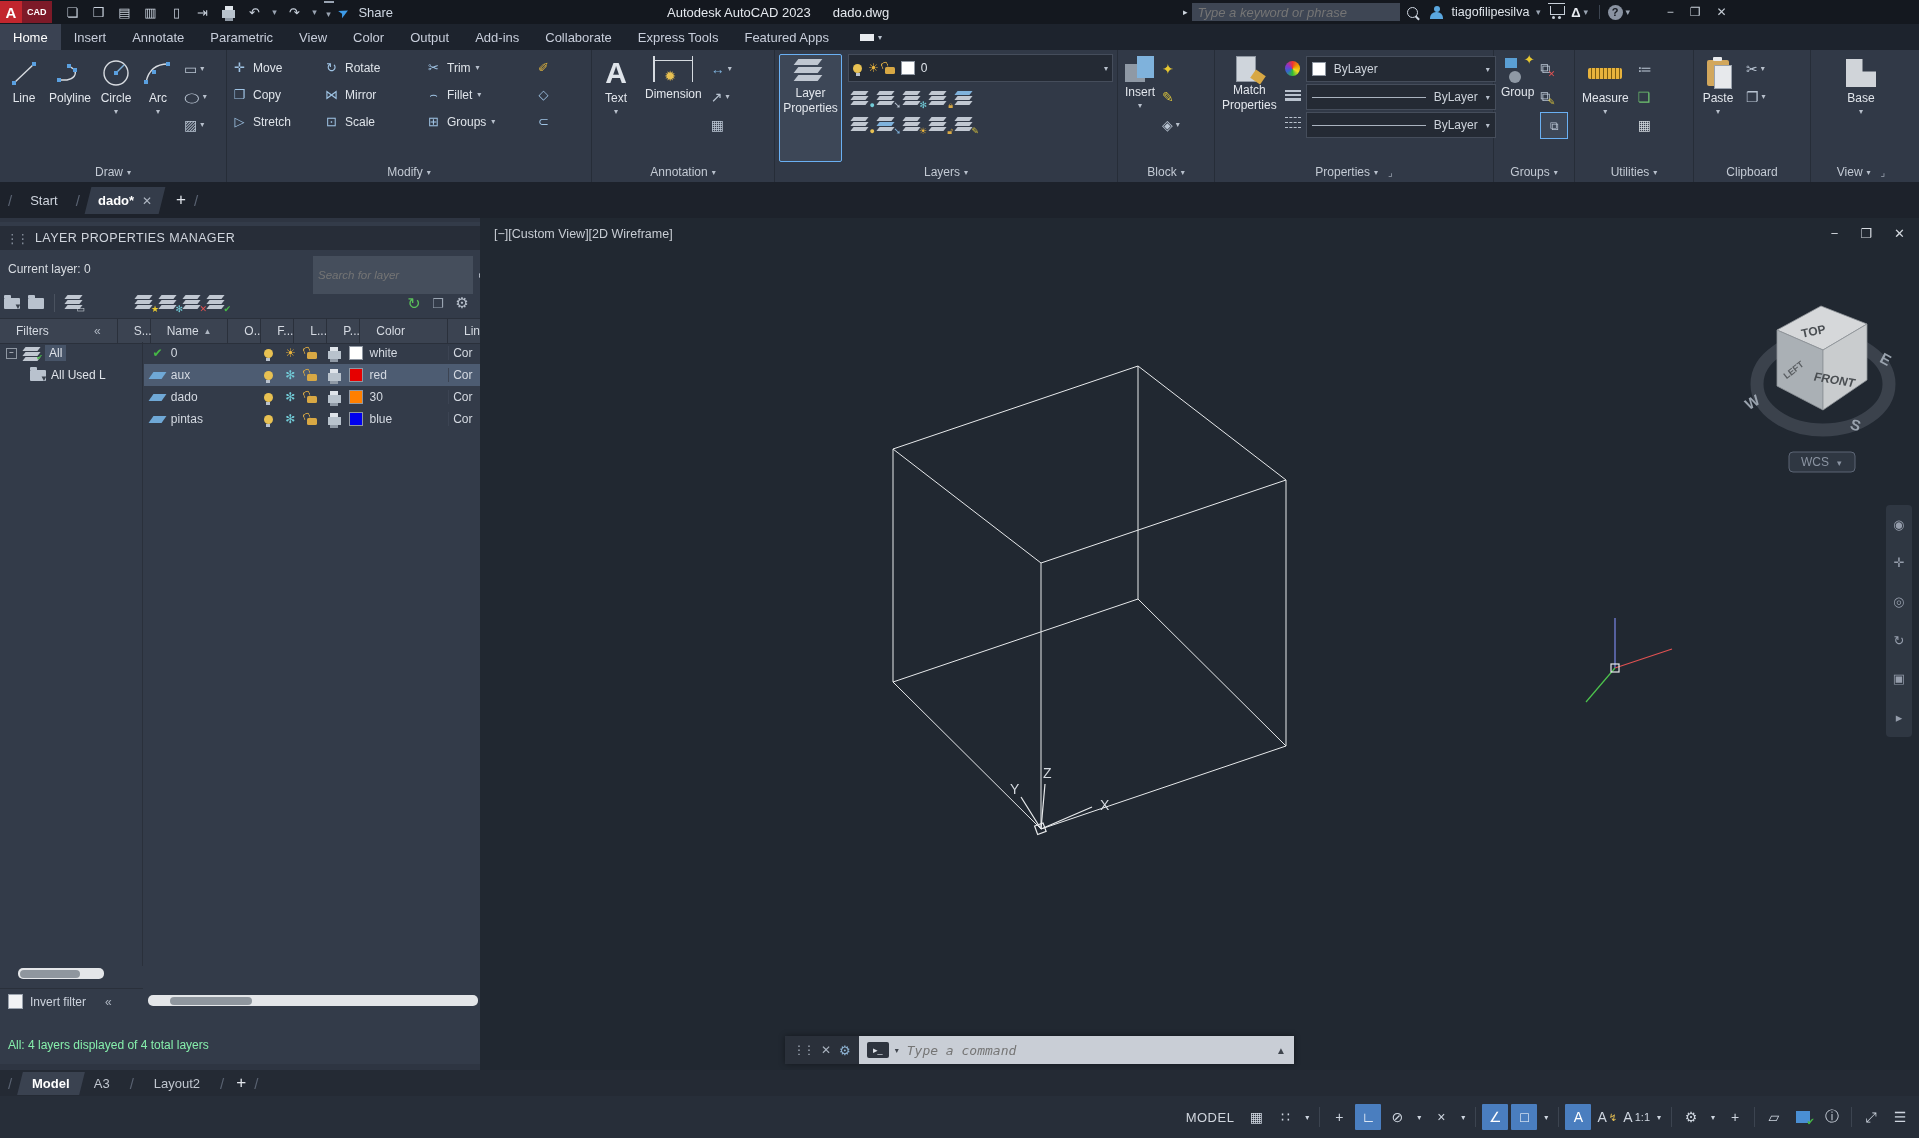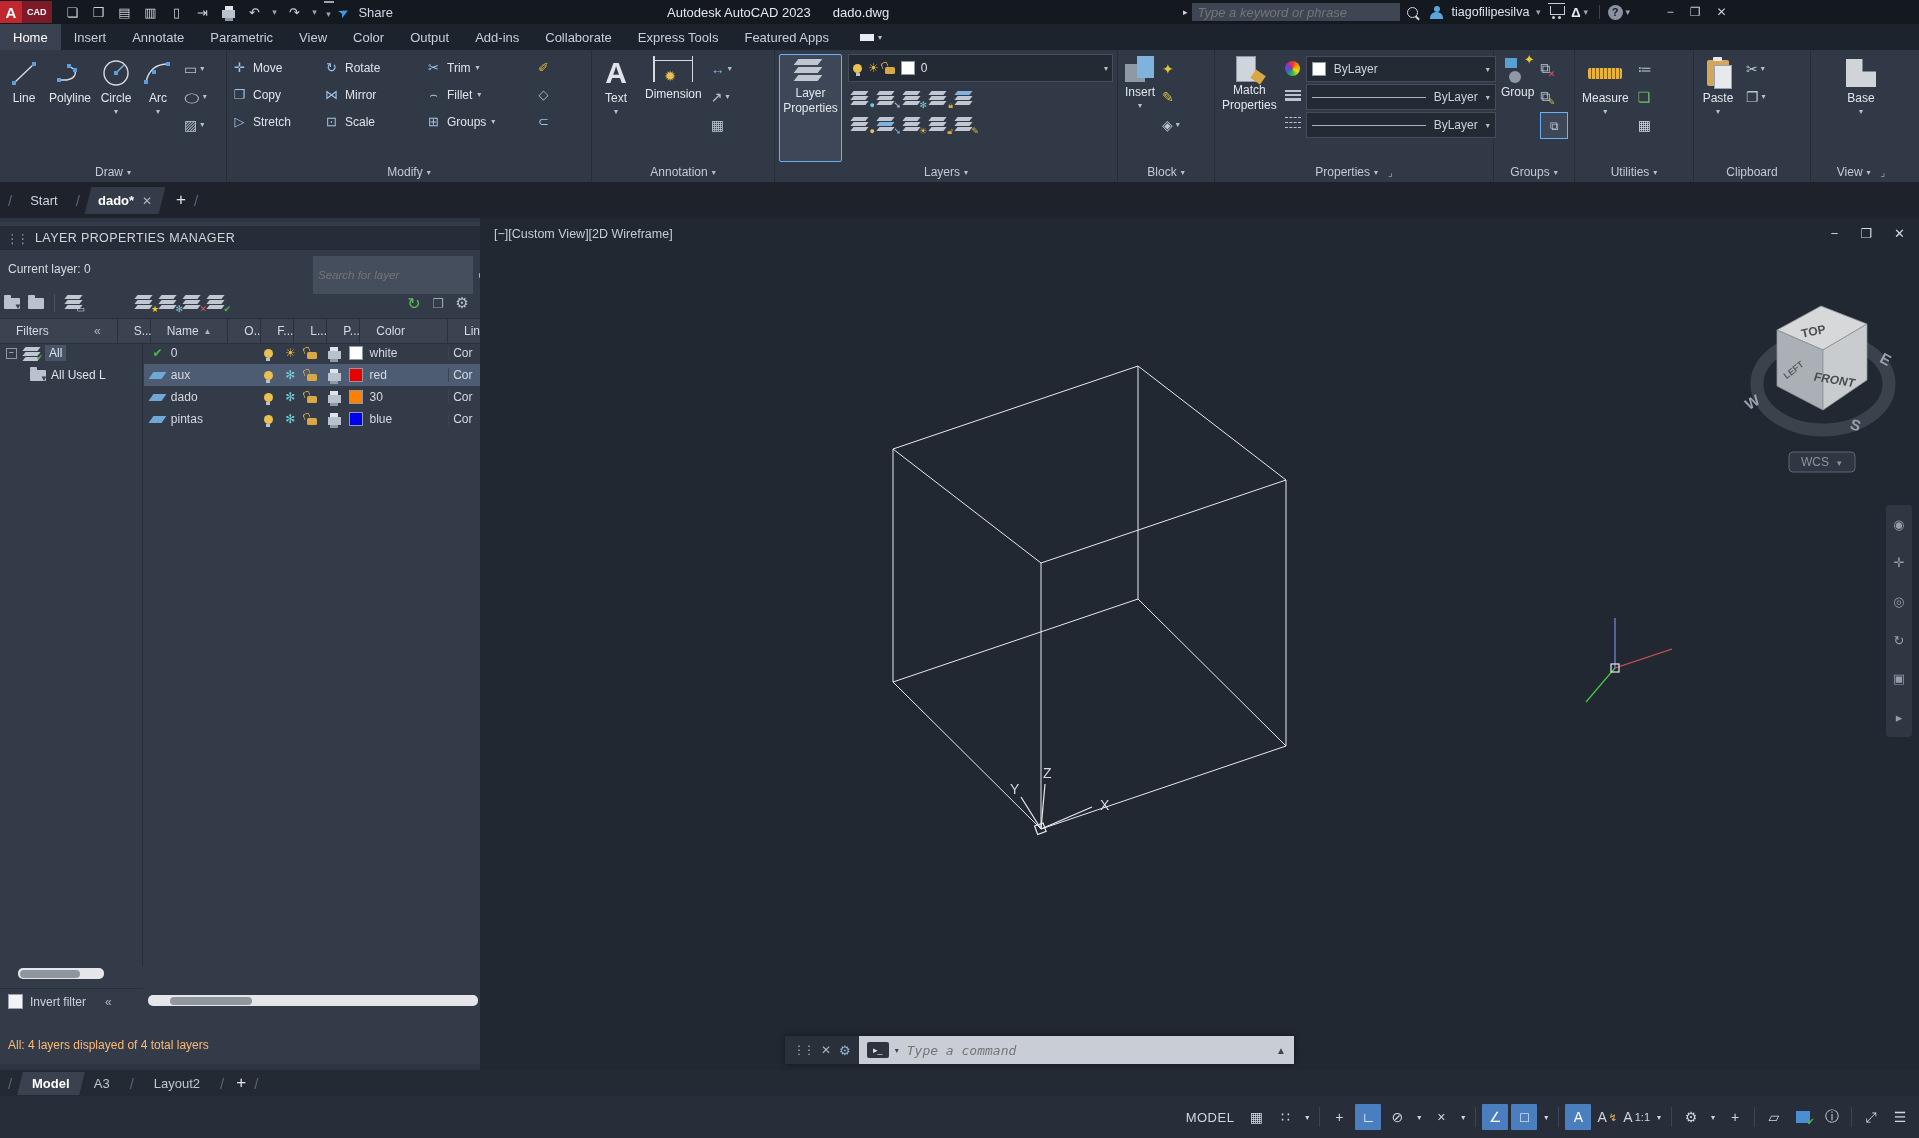--- a/index.html
+++ b/index.html
@@ -145,21 +145,21 @@
   .lc-swatch{width:22px;display:flex;justify-content:center;}
   .lc-cname{width:82px;padding-left:3px;}
   .lc-lt{width:28px;border-left:1px solid #3c4453;padding-left:4px;}
   .green{color:#46b846;}
   .para{width:13px;height:7px;background:#6fa8d6;transform:skewX(-35deg);display:inline-block;}
   
   .hscroll{position:absolute;height:11px;background:#e4e6e9;border-radius:5px;}
   .hscroll .thumb{position:absolute;top:1.5px;height:8px;background:#8f969e;border-radius:4px;}
   #invrow{position:absolute;left:0;top:766px;width:143px;height:26px;display:flex;align-items:center;gap:7px;padding-left:8px;box-sizing:border-box;border-top:1px solid #2a303b;}
   .chk{width:13px;height:13px;background:#f2f3f5;border:1px solid #9aa2ad;display:inline-block;}
-  #lpmstatus{position:absolute;left:8px;top:816px;color:#fdba74;}
+  #lpmstatus{position:absolute;left:8px;top:816px;color:#86efac;}
 
   
   #vp{position:absolute;left:480px;top:218px;width:1439px;height:852px;background:#212831;}
   #vplabel{position:absolute;left:14px;top:9px;color:#c8cdd4;font-size:12.5px;}
   #vpctrl{position:absolute;right:14px;top:8px;display:flex;gap:22px;color:#d5dae0;font-size:13px;}
   #navbar{position:absolute;left:1406px;top:287px;width:26px;height:232px;background:rgba(62,70,84,.5);border-radius:4px;display:flex;flex-direction:column;align-items:center;justify-content:space-around;color:#959dab;font-size:13px;}
   #cmdbar{position:absolute;left:785px;top:1036px;width:509px;height:28px;display:flex;align-items:stretch;box-shadow:0 0 6px rgba(0,0,0,.4);}
   #cmdgrip{background:#2a303a;display:flex;align-items:center;gap:8px;padding:0 8px;color:#aab3bf;}
   #cmdfield{flex:1;background:#c9ced6;display:flex;align-items:center;gap:6px;padding:0 8px;}
   .cmdico{width:22px;height:16px;background:#2e343e;color:#e2e6ec;font-size:9px;display:inline-flex;align-items:center;justify-content:center;border-radius:2px;}

